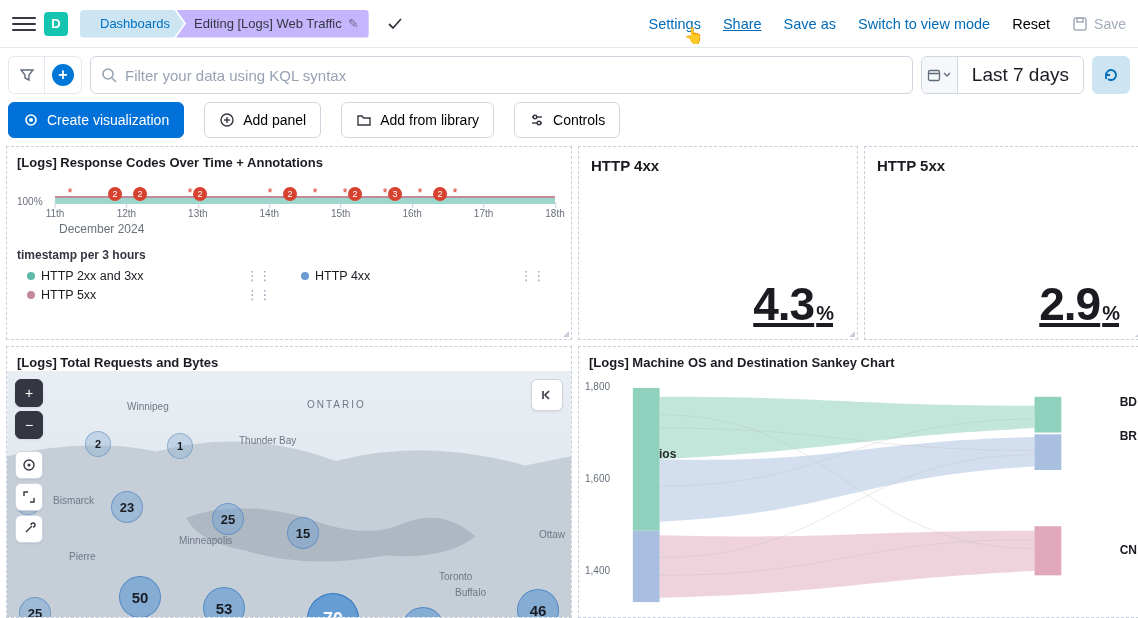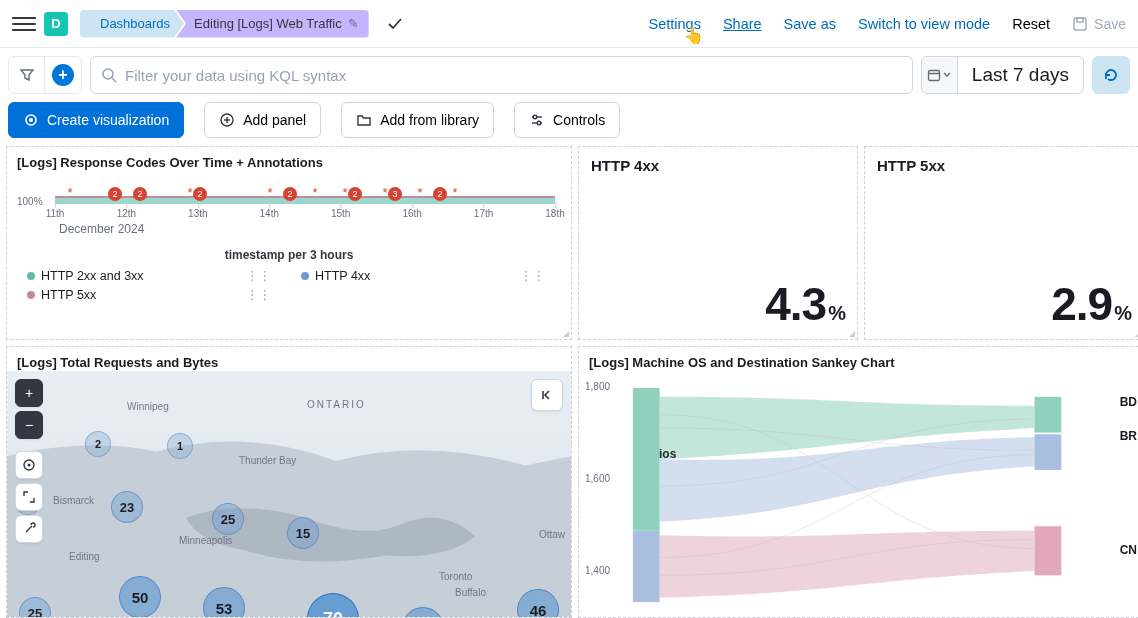--- a/index.html
+++ b/index.html
@@ -60,30 +60,30 @@
 .tl-y { position:absolute; left:10px; top:22px; font-size:10px; color:#69707d;}
 .tl-bar { position:absolute; left:48px; right:16px; top:22px; height:8px; background:linear-gradient(#9dd6cc,#9dd6cc); border-top:2px solid #c28b9a; }
 .tl-ticks { position:absolute; left:48px; right:16px; top:34px; height:26px; }
 .tick { position:absolute; top:0; font-size:10px; color:#69707d; text-align:right; transform:translateX(-50%);}
 .tick::before { content:""; position:absolute; left:50%; top:-6px; width:1px; height:6px; background:#c8cfda;}
 .tl-sub { position:absolute; left:52px; top:48px; font-size:12px; color:#69707d;}
 .tl-markers { position:absolute; left:48px; right:16px; top:10px; height:14px;}
 .mk { position:absolute; top:0; transform:translateX(-50%); }
 .mk .star { color:#d7412f; font-size:13px; line-height:12px;}
 .mk .badge { display:inline-block; min-width:14px; height:14px; background:#d7412f; color:#fff; border-radius:7px; font-size:9px; line-height:14px; text-align:center; padding:0 3px;}
-.tl-caption { text-align:center; font-size:12px; color:#343741; margin-top:64px; font-weight:600;}
+.tl-caption { text-align:left; font-size:12px; color:#343741; margin-top:64px; font-weight:600;}
 .legend { display:grid; grid-template-columns: 1fr 1fr; gap:4px 24px; padding:6px 20px 6px 20px; font-size:12.5px;}
 .legend-item { display:flex; align-items:center; gap:6px;}
 .legend-dot { width:8px;height:8px;border-radius:50%;}
 .legend-handle { color:#98a2b3; margin-left:auto; padding-right:6px;}
 .resize-tri { position:absolute; right:2px; bottom:2px; width:0;height:0;border-right:6px solid #c8cfda;border-top:6px solid transparent;}
 
 
 .metric-title { font-weight:700; font-size:15px; padding:10px 12px;}
-.metric-value { position:absolute; right:12px; bottom:8px; font-size:46px; font-weight:700; letter-spacing:-1px;}
+.metric-value { position:absolute; right:24px; bottom:8px; font-size:46px; font-weight:700; letter-spacing:-1px;text-decoration:underline;}
 .metric-unit { font-size:20px; font-weight:700; margin-left:2px;}
 
 
 .map { position:absolute; inset:24px 0 0 0; background:linear-gradient(180deg,#e8eef3 0%, #dbe3ea 100%); }
 .map svg { width:100%; height:100%; }
 .map-ctrl { position:absolute; left:8px; display:flex; flex-direction:column; gap:4px;}
 .map-ctrl.top { top:32px;}
 .map-btn { width:28px;height:28px;background:#fff;border:1px solid #cfd6e0;border-radius:6px;display:flex;align-items:center;justify-content:center;font-size:14px;color:#343741;box-shadow:0 1px 2px rgba(0,0,0,.08);}
 .map-btn.dark { background:#343741;color:#fff;border-color:#343741;}
 .map-right-btn { position:absolute; right:8px; top:32px; width:32px;height:32px;background:#fff;border:1px solid #cfd6e0;border-radius:6px;display:flex;align-items:center;justify-content:center;box-shadow:0 1px 2px rgba(0,0,0,.08);}
@@ -291,24 +291,24 @@
 
   <div class="panel panel-d">
     <div class="panel-title">[Logs] Total Requests and Bytes</div>
     <div class="map">
       <svg viewBox="0 0 566 260" preserveAspectRatio="none">
         <path d="M0,90 Q80,70 150,85 Q240,60 330,95 Q420,70 520,100 L566,90 L566,260 L0,260 Z" fill="#c6cfd8"></path>
         <path d="M180,155 Q230,135 300,155 Q360,180 400,160 Q440,145 470,175 Q440,200 380,195 Q300,210 240,190 Q190,180 180,155 Z" fill="#aeb8c3"></path>
       </svg>
       <div class="map-label" style="left:120px;top:30px">Winnipeg</div>
       <div class="map-label" style="left:300px;top:28px;letter-spacing:2px">ONTARIO</div>
-      <div class="map-label" style="left:232px;top:84px">Thunder Bay</div>
+      <div class="map-label" style="left:232px;top:64px">Thunder Bay</div>
       <div class="map-label" style="left:46px;top:124px">Bismarck</div>
       <div class="map-label" style="left:172px;top:164px">Minneapolis</div>
-      <div class="map-label" style="left:62px;top:180px">Editing</div>
+      <div class="map-label" style="left:62px;top:180px">Pierre</div>
       <div class="map-label" style="right:6px;top:158px">Ottaw</div>
       <div class="map-label" style="left:432px;top:200px">Toronto</div>
       <div class="map-label" style="left:448px;top:216px">Buffalo</div>
       <div id="clusters">
           <div class="cluster c-xs" style="left: 78px; top: 60px;">2</div>
           <div class="cluster c-xs" style="left: 160px; top: 62px;">1</div>
           <div class="cluster c-xs" style="left: 8px; top: 118px;">18</div>
           <div class="cluster c-sm" style="left: 104px; top: 120px;">23</div>
           <div class="cluster c-sm" style="left: 205px; top: 132px;">25</div>
           <div class="cluster c-sm" style="left: 280px; top: 146px;">15</div>

